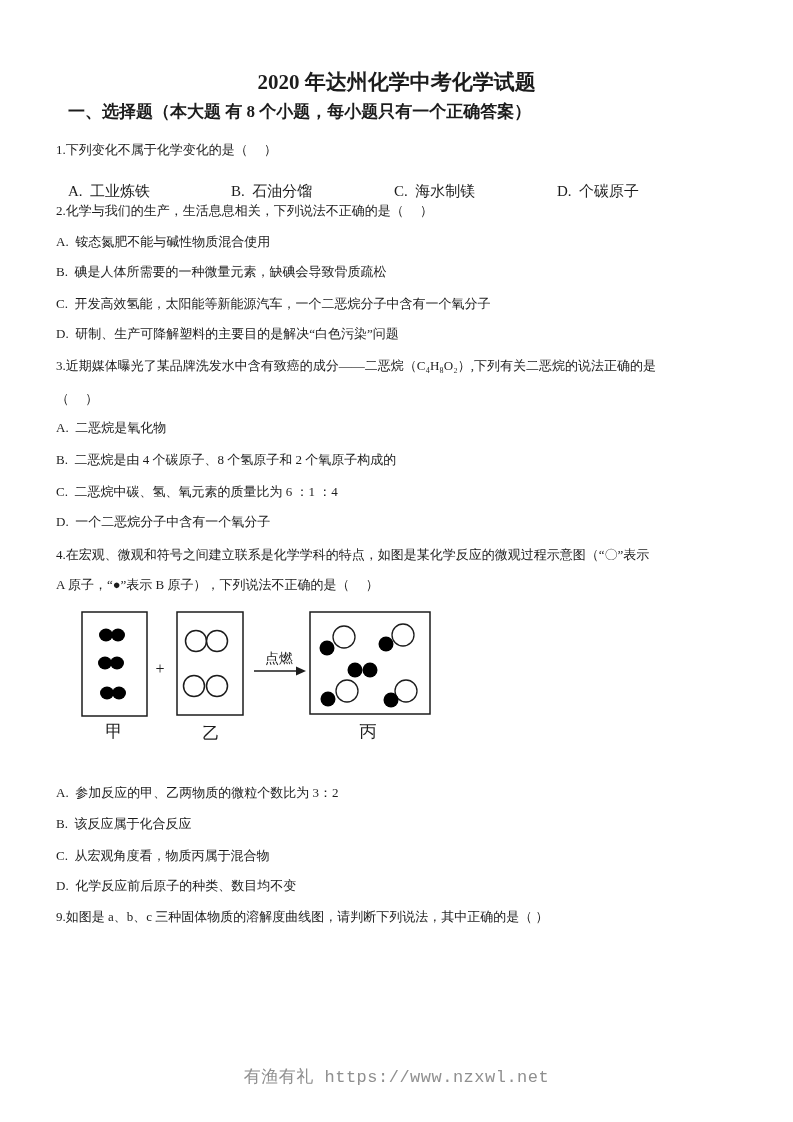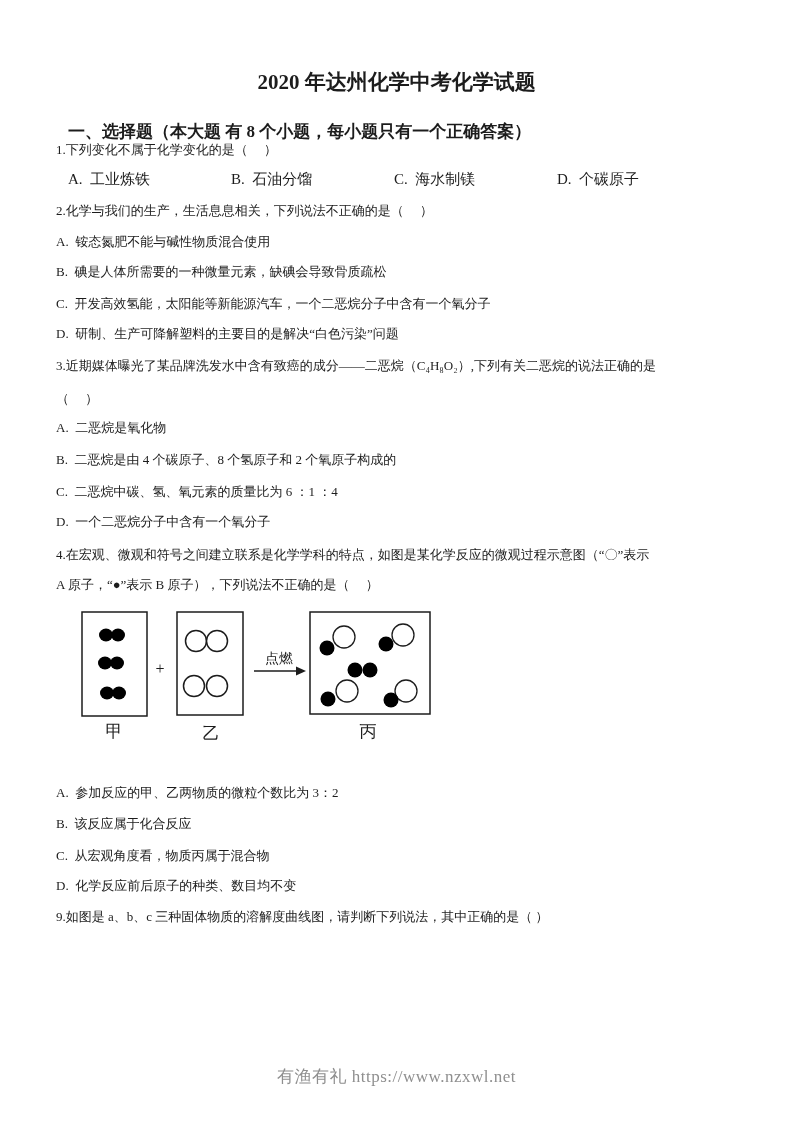--- a/index.html
+++ b/index.html
@@ -25,50 +25,50 @@
     top: 60px;
     text-align: center;
     font-size: 21px;
     font-weight: 700;
     white-space: pre;
     margin-top: 8px;
   }
   .section-heading {
     position: absolute;
     left: 68px;
-    top: 120px;
+    top: 100px;
     font-size: 17px;
     font-weight: 700;
     white-space: pre;
   }
   .options-row {
     position: absolute;
     left: 68px;
     top: 169px;
     display: flex;
     font-size: 15px;
     line-height: 20px;
   }
-  .options-row .opt { width: 163px; white-space: pre; }
+  .options-row .opt { width: 163px; white-space: pre; margin-top: 12px; }
   .options-row .opt:last-child { width: auto; }
   .diagram-svg {
     position: absolute;
     left: 70px;
     top: 605px;
   }
   .diagram-svg text {
     font-family: "Liberation Serif", "DejaVu Serif", serif;
     fill: #1c1c1c;
   }
   .footer {
     position: absolute;
     left: 0; right: 0;
     top: 1065px;
     text-align: center;
-    font-family: Liberation Serif, serif;
+    font-family: Liberation Mono, monospace;
     font-size: 17px;
     letter-spacing: 0.5px;
     color: #8f8f8f;
     white-space: pre;
   }
 </style>
 </head>
 <body>
 
 <div class="page">

